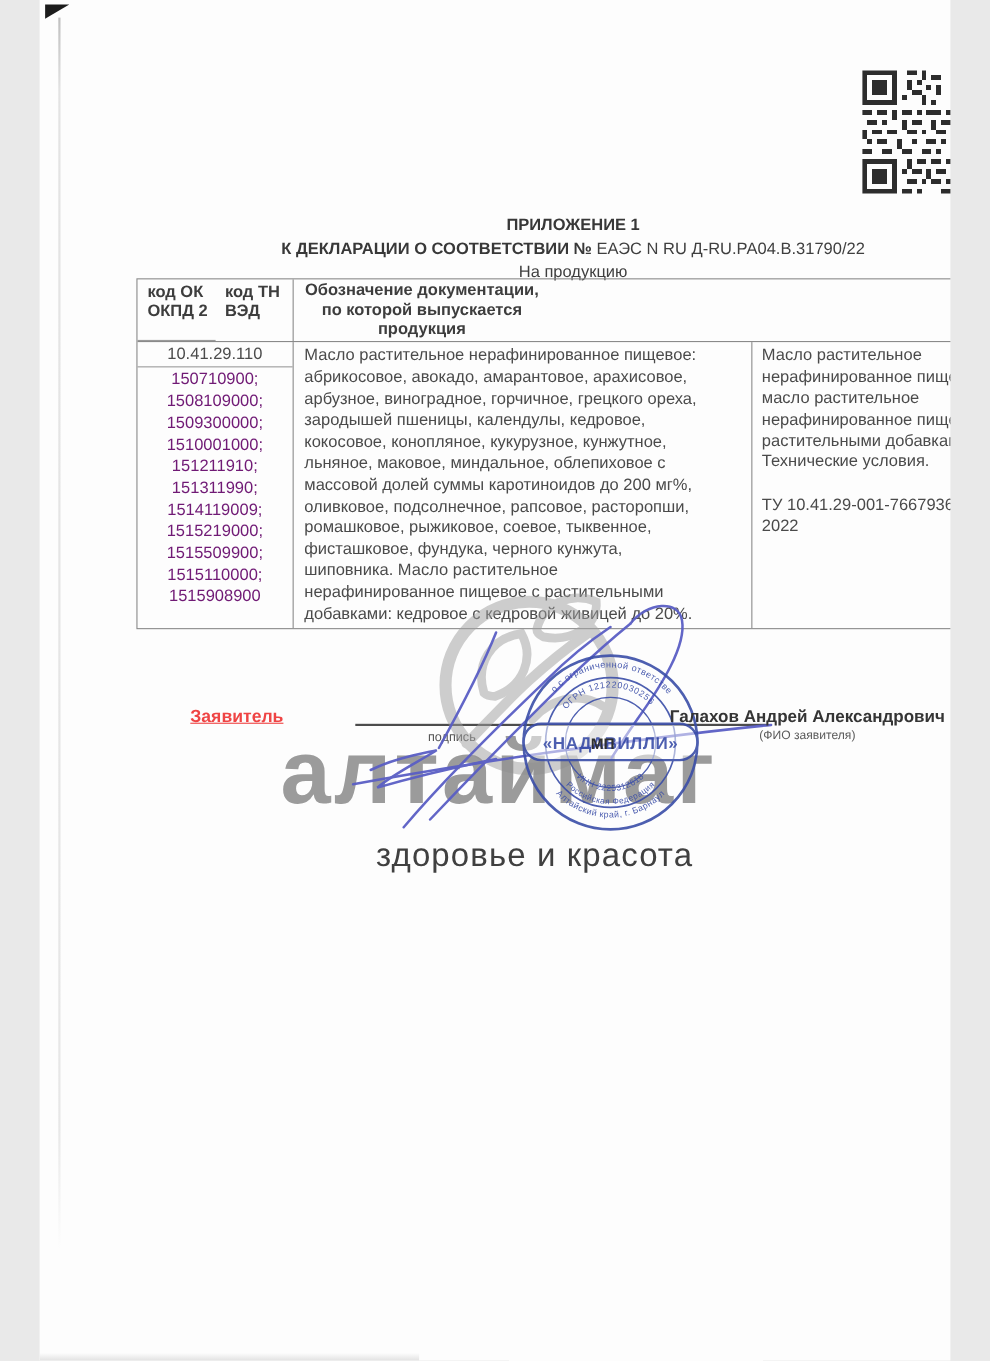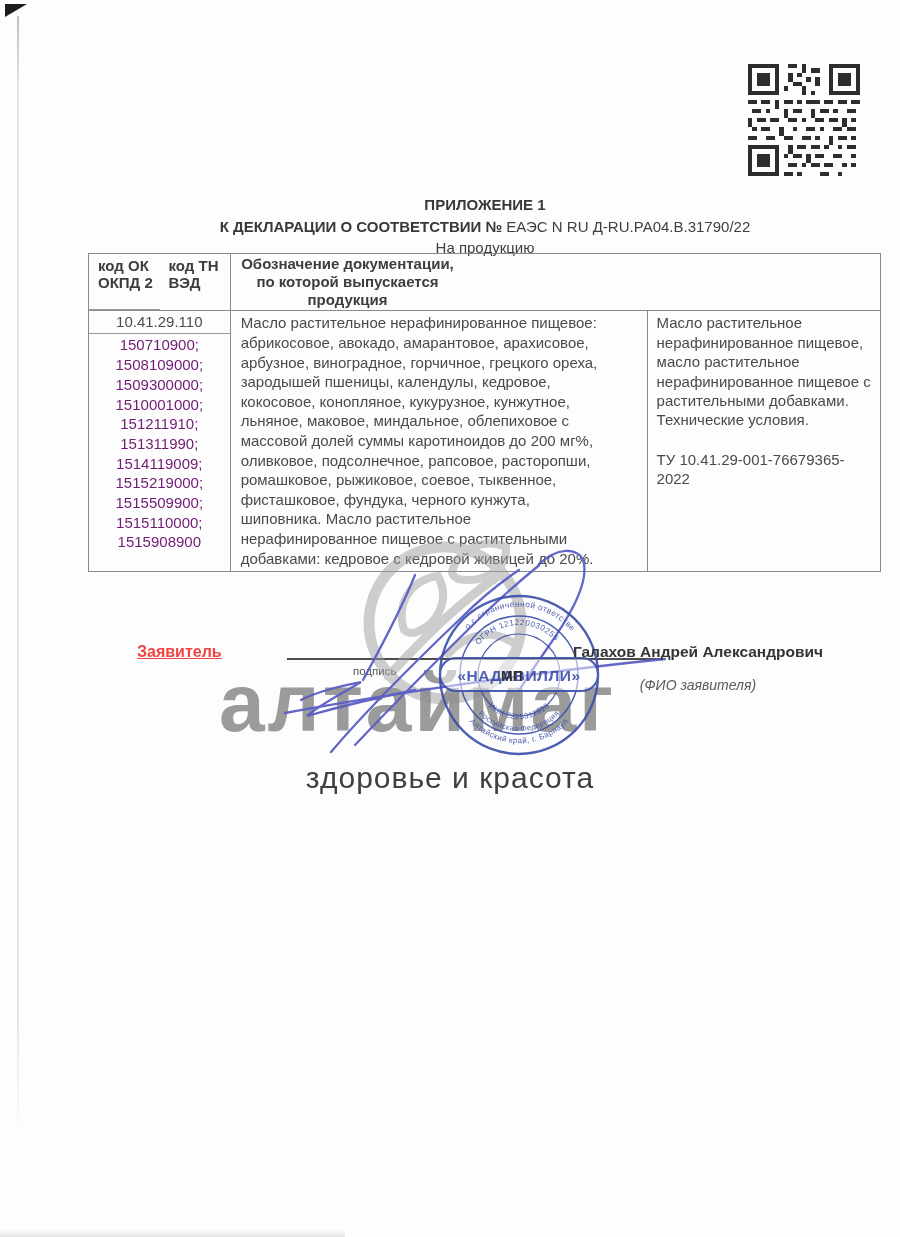--- a/index.html
+++ b/index.html
@@ -1,17 +1,17 @@
 <!DOCTYPE html>
 <html><head>
 <meta charset="utf-8">
 <style>
   html,body{margin:0;padding:0;background:#e9e9e9;}
   .page{
-    position:relative;width:900px;height:1237px;background:#fdfdfd;
+    position:relative;width:828px;height:1237px;background:#fdfdfd;
     font-family:"Liberation Sans","DejaVu Sans",sans-serif;color:#474747;
     overflow:hidden;margin:0 auto;
   }
   .bold{font-weight:bold;}
   .pre{white-space:pre-line;}
 
   
   .edge-line{position:absolute;left:17px;top:16px;width:2px;height:1120px;
     background:linear-gradient(#bfbfbf,#e3e3e3 6%,#e7e7e7 90%,rgba(231,231,231,0));z-index:1;}
   .corner-mark{position:absolute;left:4px;top:3px;z-index:1;}
@@ -53,21 +53,21 @@
   .wm-tagline{position:absolute;left:150px;top:761px;width:600px;text-align:center;z-index:5;
     font-size:30px;letter-spacing:1px;color:#404040;}
 
   
   .applicant{position:absolute;left:137px;top:643px;font-size:16px;color:#ef4444;z-index:3;text-decoration:underline;}
   .sig-line{position:absolute;left:287px;top:658px;width:375px;border-top:2px solid #4c4c4c;z-index:3;}
   .sig-caption{position:absolute;left:353px;top:665px;font-size:11.5px;color:#565656;z-index:3;}
   .mp{position:absolute;left:501px;top:668px;font-size:14px;color:#303030;z-index:8;}
   .name-block{position:absolute;left:560px;top:643px;width:276px;text-align:center;z-index:7;}
   .name-block .nm{font-size:15.5px;color:#353535;}
-  .name-block .cap{font-size:14px;color:#5a5a5a;margin-top:16px;font-style:italic;}
+  .name-block .cap{font-size:11px;color:#5a5a5a;margin-top:2px;}
 
   .signature{position:absolute;left:265px;top:540px;z-index:6;}
   .stamp{position:absolute;left:436px;top:592px;z-index:6;opacity:.9;}
   .stamp text{font-family:"Liberation Sans","DejaVu Sans",sans-serif;fill:#3b4ea8;}
 </style>
 </head>
 <body>
 
 <div class="page">
 

